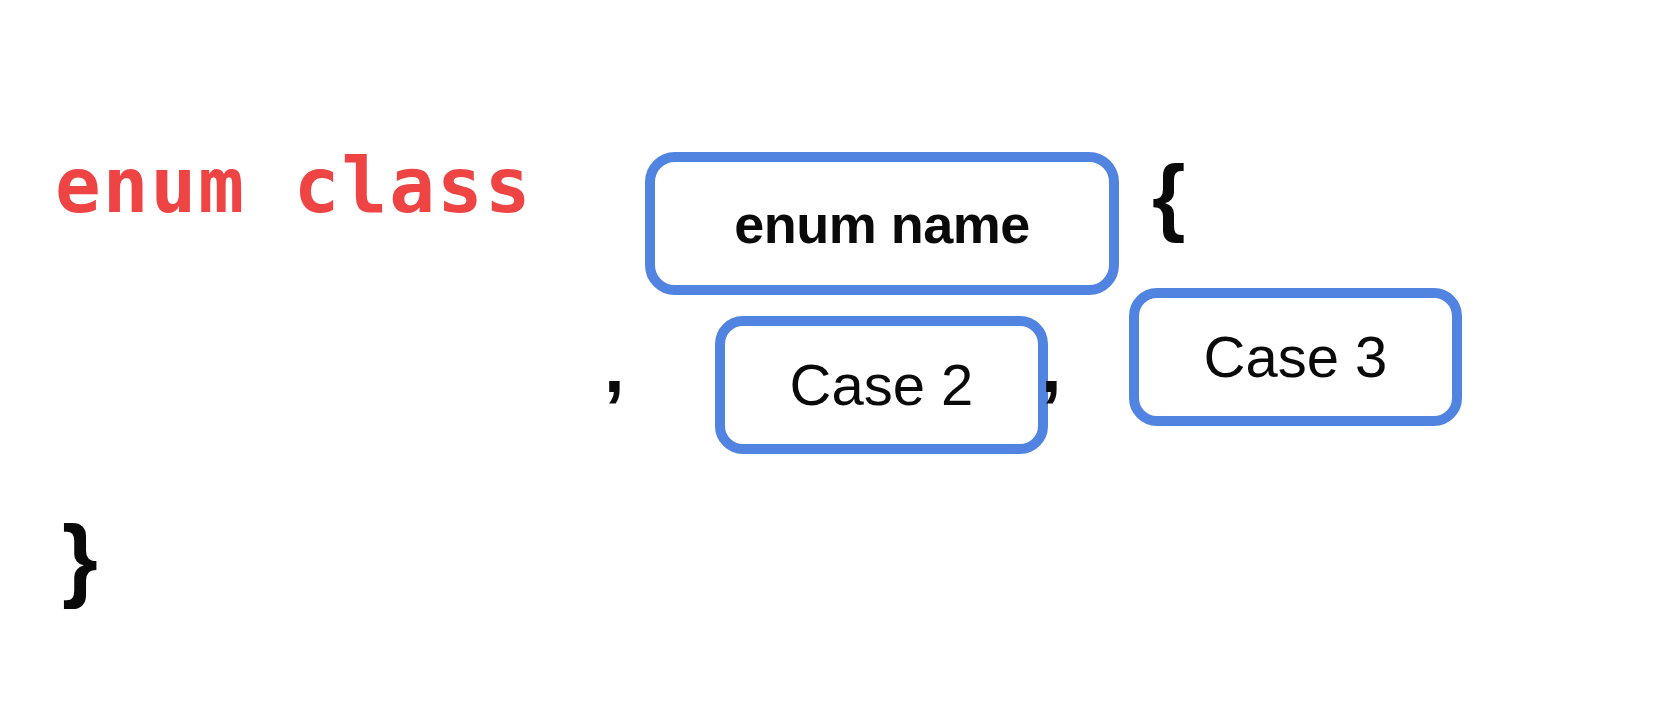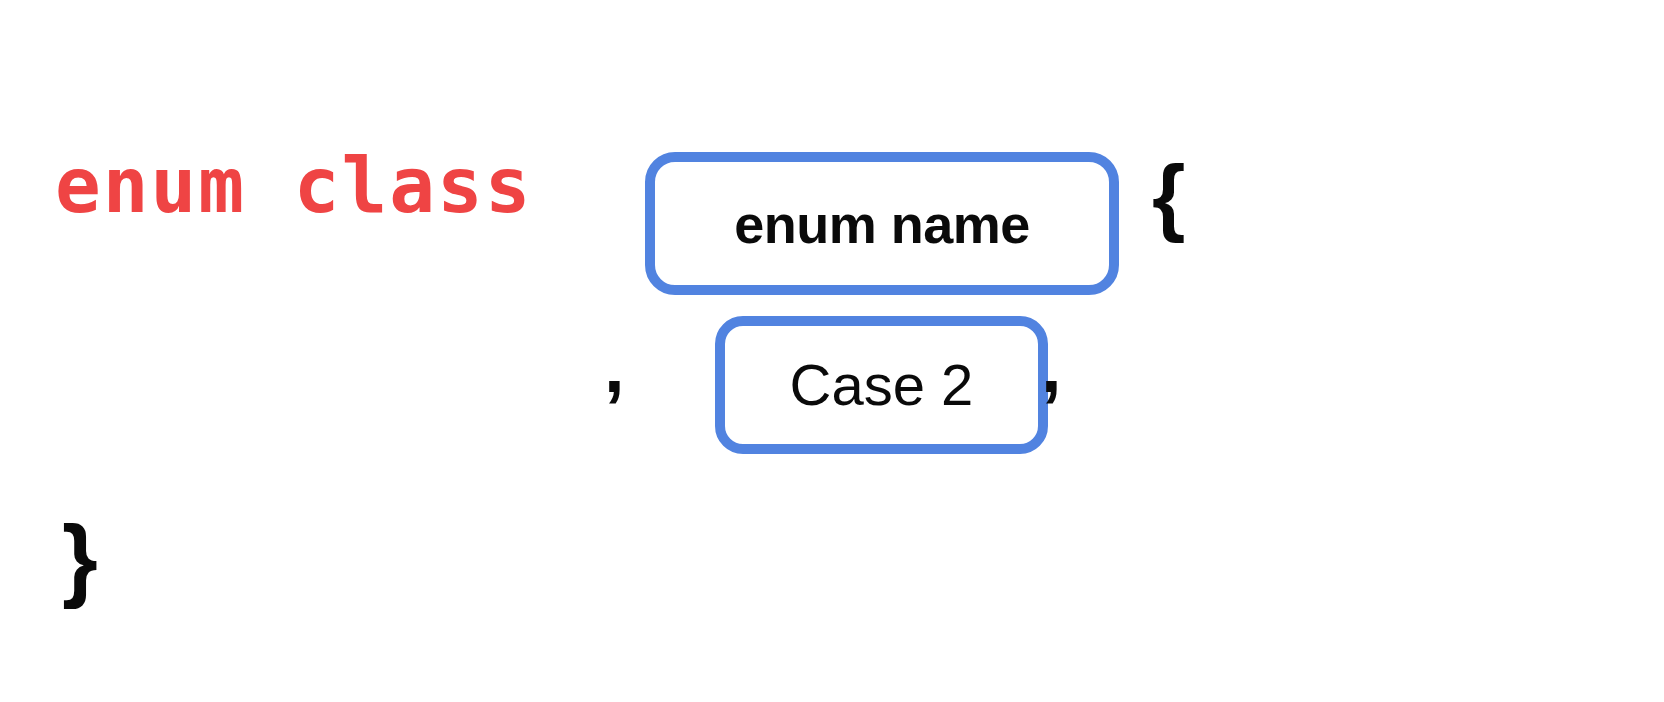--- a/index.html
+++ b/index.html
@@ -121,16 +121,19 @@
 
 
   <div class="abs punct comma comma-1">,</div>
 
   <div class="abs slot slot-case slot-case-2">
     <span class="slot-label">Case 2</span>
   </div>
 
   <div class="abs punct comma comma-2">,</div>
 
+  <div class="abs slot slot-case slot-case-3">
+    <span class="slot-label">Case 3</span>
+  </div>
 
   <div class="abs punct brace-close">}</div>
 
 </div>
 
 </body></html>

